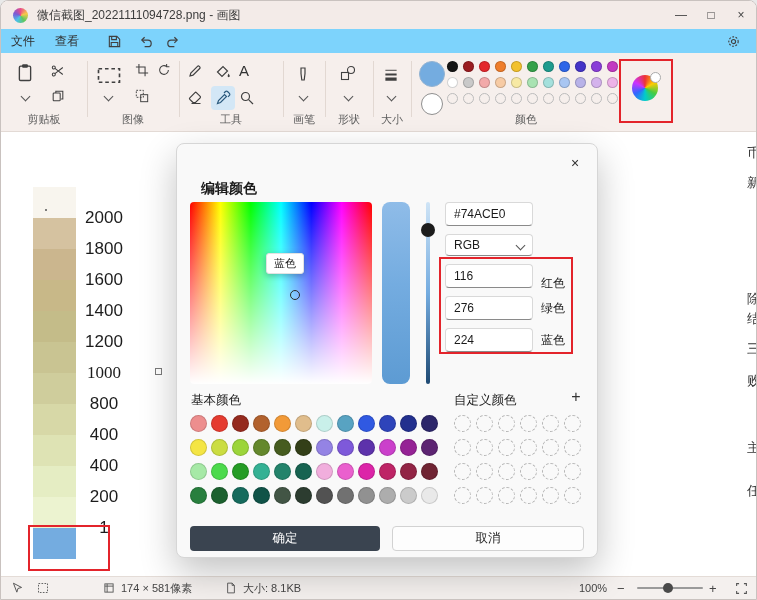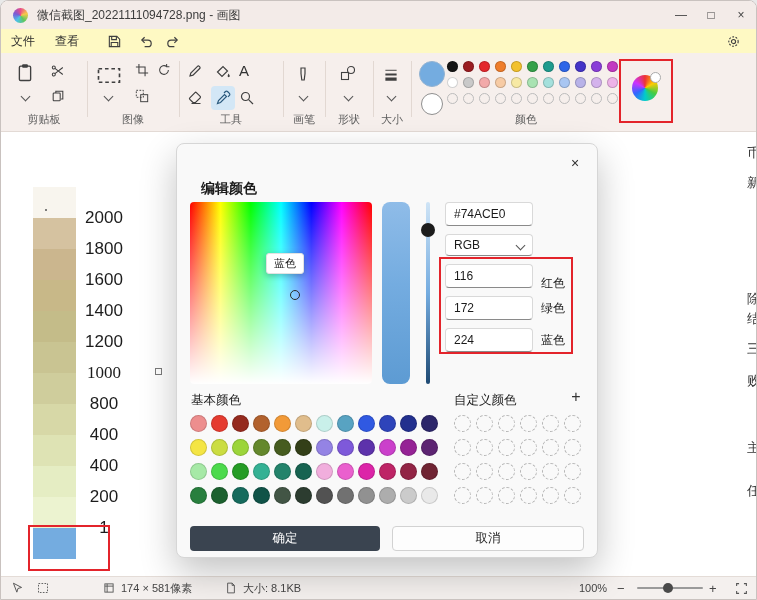--- a/index.html
+++ b/index.html
@@ -5,21 +5,21 @@
   html,body{margin:0;padding:0;}
   body{width:757px;height:600px;overflow:hidden;font-family:"Liberation Sans",sans-serif;background:#e9e9e9;}
   .win{position:relative;width:757px;height:600px;background:#fff;border:1px solid #c9c2bf;box-sizing:border-box;border-radius:8px 8px 0 0;overflow:hidden;}
   
   .titlebar{position:absolute;left:0;top:0;right:0;height:28px;background:#f3ebe8;display:flex;align-items:center;}
   .app-icon{width:15px;height:15px;margin-left:12px;border-radius:50%;background:conic-gradient(#e84c8a,#f7c948,#5ec75e,#4cc2e8,#7a5cd6,#e84c8a);}
   .wtitle{margin-left:9px;font-size:12px;color:#3c3c3c;}
   .wc{margin-left:auto;display:flex;}
   .wc-btn{width:30px;height:28px;display:flex;align-items:center;justify-content:center;font-size:12px;color:#444;}
   
-  .menubar{position:absolute;top:28px;left:0;right:0;height:24px;background:#fef9c3;display:flex;align-items:center;font-size:12px;color:#2f2f2f;}
+  .menubar{position:absolute;top:28px;left:0;right:0;height:24px;background:#7dd3fc;display:flex;align-items:center;font-size:12px;color:#2f2f2f;}
   .menu-item{padding:3px 10px;border-radius:4px;}
   .mi{width:22px;height:20px;display:flex;align-items:center;justify-content:center;}
   
   .ribbon{position:absolute;top:52px;left:0;right:0;height:78px;background:#f6efec;border-bottom:1px solid #e3dad5;}
   .rgroup{position:absolute;top:0;height:78px;}
   .rlabel{position:absolute;bottom:4px;left:0;right:0;text-align:center;font-size:11px;color:#5f5f5f;}
   .rsep{position:absolute;top:8px;height:56px;width:1px;background:#e2d8d2;}
   .ric{position:absolute;}
   .chev{display:inline-block;width:6px;height:6px;border-right:1.3px solid #555;border-bottom:1.3px solid #555;transform:rotate(45deg);}
   .tool-sel{position:absolute;width:24px;height:24px;border-radius:4px;background:#d3e7f6;}
@@ -351,21 +351,21 @@
     <div class="vhandle"></div>
 
     <div class="field" style="top:58px">#74ACE0</div>
     <div class="field select" style="top:90px;height:22px">
       <span>RGB</span>
       <span class="chev"></span>
     </div>
 
     <div class="field" style="top:120px">116</div>
     <div class="chlabel" style="top:127px">红色</div>
-    <div class="field" style="top:152px">172</div>
+    <div class="field" style="top:152px">276</div>
     <div class="chlabel" style="top:152px">绿色</div>
     <div class="field" style="top:184px">224</div>
     <div class="chlabel" style="top:184px">蓝色</div>
 
     <div class="red-box" style="left:262px;top:113px;width:134px;height:97px;"></div>
 
     <div class="seclabel" style="left:14px">基本颜色</div>
     <div class="seclabel" style="left:277px">自定义颜色</div>
     <div class="addbtn">+</div>
 

